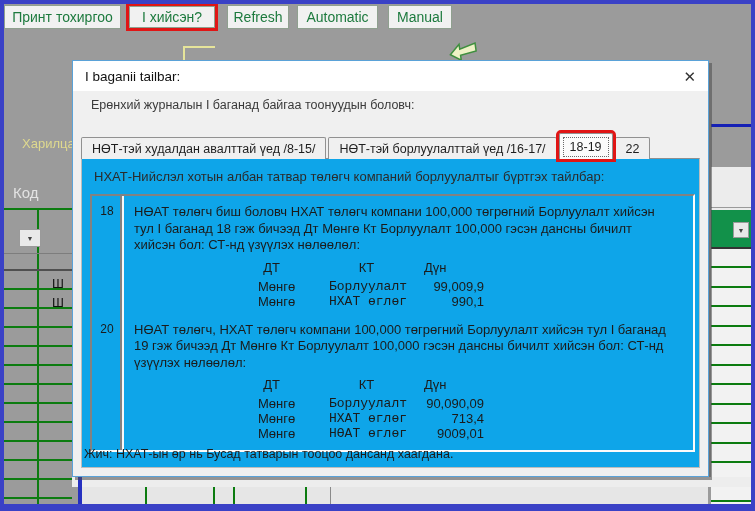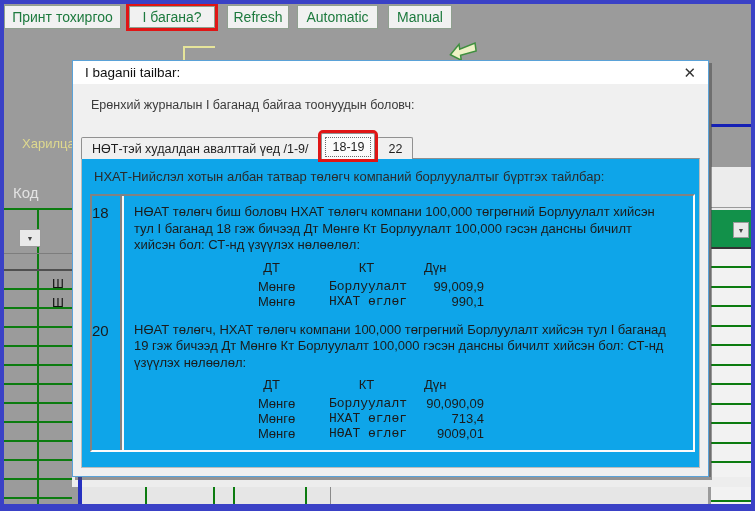--- a/index.html
+++ b/index.html
@@ -55,21 +55,21 @@
   .b-row .v.gray{background:#8a8a8a;width:1px;}
 
   
   .y-box{position:absolute;left:183px;top:46px;width:30px;height:14px;
          border-top:2px solid #e6e49a;border-left:2px solid #e6e49a;}
   .arrow-wrap{position:absolute;left:448px;top:41px;width:30px;height:20px;}
 
   
   .dialog{position:absolute;left:72px;top:60px;width:637px;height:417px;background:#f0f0f0;
           border:1px solid #5aa2d8;box-sizing:border-box;z-index:10;box-shadow:3px 3px 0 rgba(75,75,75,.55);}
-  .dlg-title{height:23px;background:#fff;display:flex;align-items:center;padding:0 12px;
+  .dlg-title{height:30px;background:#fff;display:flex;align-items:center;padding:0 12px;
              font-size:13.5px;color:#101010;}
   .dlg-close{margin-left:auto;font-size:15px;color:#333;line-height:1;cursor:default;}
   .dlg-intro{position:absolute;left:18px;top:37px;font-size:12.5px;color:#3a3a3a;}
 
   .tabs{position:absolute;left:8px;top:72px;height:26px;display:flex;align-items:flex-end;z-index:3;}
   .tab{height:22px;box-sizing:border-box;border:1px solid #919191;border-bottom:none;background:#f0f0f0;
        display:flex;align-items:center;justify-content:center;font-size:12.5px;color:#1e1e1e;
        padding:0 10px;margin-right:2px;border-radius:2px 2px 0 0;white-space:nowrap;cursor:default;}
   .tab.selected{height:26px;background:#fbfbfb;position:relative;z-index:4;
                 outline:3px solid #e01515;min-width:52px;}
@@ -78,21 +78,21 @@
   .tabpanel{position:absolute;left:8px;top:97px;width:619px;height:310px;background:#0ea5e9;
             border:1px solid #bdbdbd;border-top-color:#8f8f8f;box-sizing:border-box;z-index:2;}
   .panel-header{position:absolute;left:12px;top:10px;font-size:13px;color:#2b2b2b;white-space:nowrap;}
   .sunken{position:absolute;left:8px;top:35px;width:601px;height:246px;box-sizing:content-box;
           border-top:2px solid #828282;border-left:2px solid #828282;
           border-bottom:2px solid #fbfbfb;border-right:2px solid #fbfbfb;
           padding:8px 0 0 0;overflow:hidden;}
   .sunken .divider{position:absolute;left:28px;top:0;bottom:0;width:2px;background:#828282;
                    border-right:2px solid #f8f8f8;}
   .entry{display:flex;margin-bottom:13px;}
-  .entry-code{flex:0 0 30px;width:30px;font-size:15px;color:#1b1b1b;}
+  .entry-code{flex:0 0 30px;width:30px;text-align:center;font-size:12px;color:#1b1b1b;}
   .entry-body{flex:1;padding:0 16px 0 12px;font-size:13px;color:#1b1b1b;line-height:16.5px;}
   .acct-table{margin:6px 0 0 100px;display:grid;grid-template-columns:75px 115px 60px;
               font-size:13px;line-height:15px;color:#1b1b1b;}
   .acct-table .h{ text-align:center;padding-bottom:4px;}
   .acct-table .h3{text-align:left;}
   .acct-table .c1{padding-left:24px;}
   .acct-table .c2{padding-left:20px;font-family:Liberation Mono, monospace;}
   .acct-table .c3{text-align:right;}
   .panel-note{position:absolute;left:2px;bottom:6px;font-size:12.5px;color:#1b1b1b;white-space:nowrap;}
 </style>
@@ -136,21 +136,21 @@
     <div class="v" style="left:63px;"></div>
     <div class="v" style="left:131px;"></div>
     <div class="v" style="left:151px;"></div>
     <div class="v" style="left:223px;"></div>
     <div class="v gray" style="left:248px;"></div>
   </div>
 
   <div>
     <div class="tb-btn" style="left:4px;width:117px;">Принт тохиргоо</div>
     <div class="annot" style="left:126px;top:3px;width:92px;height:28px;">
-      <div class="tb-btn">I багана?</div>
+      <div class="tb-btn">I хийсэн?</div>
     </div>
     <div class="tb-btn" style="left:227px;width:62px;">Refresh</div>
     <div class="tb-btn" style="left:297px;width:81px;text-align:right;">Automatic</div>
     <div class="tb-btn" style="left:388px;width:64px;">Manual</div>
   </div>
 
   <div class="y-box"></div>
   <div class="arrow-wrap">
     <svg width="30" height="20" viewBox="0 0 30 20">
       <polygon points="2,12 12,3 12,8 28,4 28,12 12,14 12,19" transform="rotate(-8 14 10)" fill="#eef2c6" stroke="#3f8f3f" stroke-width="1.5"></polygon>
@@ -158,21 +158,22 @@
   </div>
 
   <div class="dialog">
     <div class="dlg-title">
       <span>I baganii tailbar:</span>
       <span class="dlg-close">✕</span>
     </div>
     <div class="dlg-intro">Ерөнхий журналын I баганад байгаа тоонуудын боловч:</div>
 
     <div class="tabs">
-      <div class="tab">НӨТ-тэй худалдан авалттай үед /1-9/</div>
+      <div class="tab">НӨТ-тэй худалдан авалттай үед /8-15/</div>
+      <div class="tab">НӨТ-тэй борлуулалттай үед /16-17/</div>
       <div class="tab selected">18-19</div>
       <div class="tab">22</div>
     </div>
 
     <div class="tabpanel">
       <div class="panel-header">НХАТ-Нийслэл хотын албан татвар төлөгч компаний борлуулалтыг бүртгэх тайлбар:</div>
 
       <div class="sunken">
         <div class="divider"></div>
 
@@ -209,20 +210,21 @@
               <div class="c2">НХАТ өглөг</div>
               <div class="c3">713,4</div>
               <div class="c1">Мөнгө</div>
               <div class="c2">НӨАТ өглөг</div>
               <div class="c3">9009,01</div>
             </div>
           </div>
         </div>
       </div>
 
+      <div class="panel-note">Жич: НХАТ-ын өр нь Бусад татварын тооцоо дансанд хаагдана.</div>
     </div>
   </div>
 
   <div class="wb top"></div>
   <div class="wb left"></div>
   <div class="wb right"></div>
   <div class="wb bottom"></div>
 </div>
 
 </body></html>

